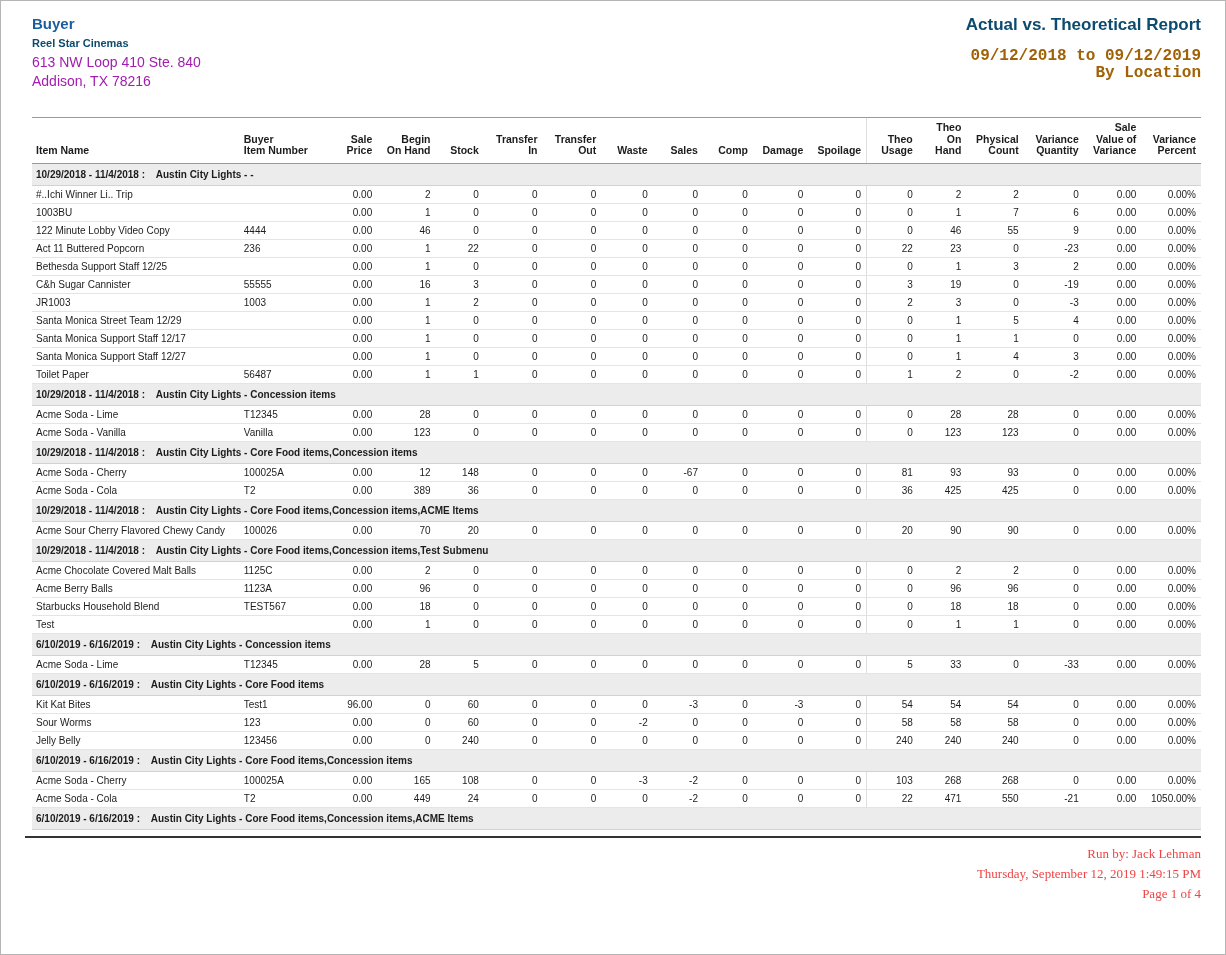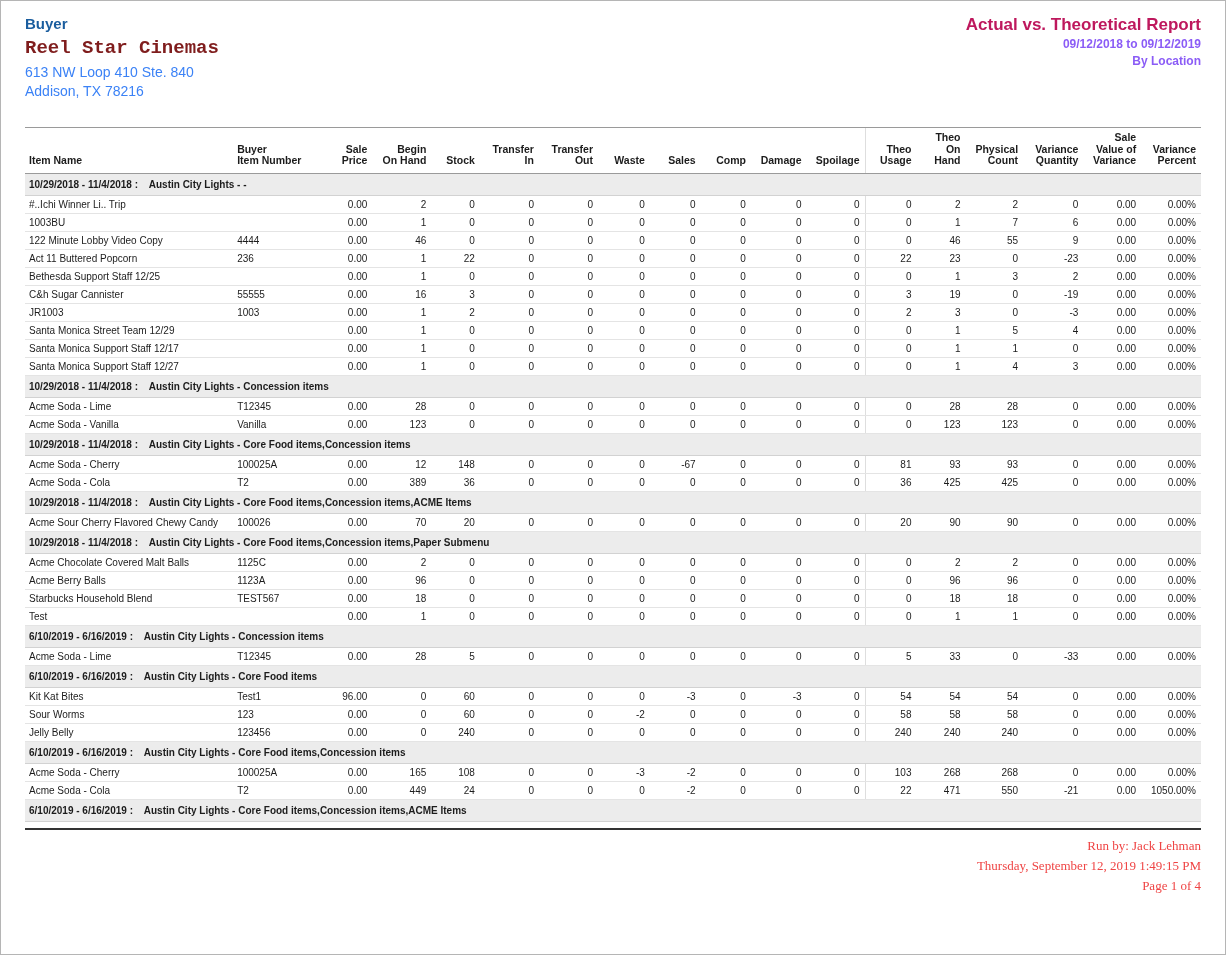--- a/index.html
+++ b/index.html
@@ -11,60 +11,60 @@
   #page {
     width: 1226px;
     height: 955px;
     box-sizing: border-box;
     background: #ffffff;
     position: relative;
     border: 1px solid #b5b5b5;
     overflow: hidden;
   }
   .inner {
-    padding: 14px 24px 0 24px;
+    padding: 14px 24px 0 31px;
   }
   
   .hdr {
     display: flex;
     justify-content: space-between;
     align-items: flex-start;
   }
   .hdr-left .buyer-label {
     color: #1a5d9e;
     font-size: 15px;
     font-weight: bold;
     margin-bottom: 5px;
   }
   .hdr-left .co-name {
-    font-size: 19px;
+    font-size: 11px;
     font-weight: bold;
-    color: #7f1d1d;
+    color: #0c4a6e;
     margin-bottom: 4px;
-    font-family: Liberation Mono, monospace;
   }
   .hdr-left .addr {
     font-size: 14px;
-    color: #3b82f6;
+    color: #a21caf;
     line-height: 19px;
   }
   .hdr-right {
     text-align: right;
   }
   .hdr-right .rpt-title {
     font-size: 17px;
     font-weight: bold;
-    color: #be185d;
-    margin-bottom: 1px;
+    color: #0c4a6e;
+    margin-bottom: 13px;
   }
   .hdr-right .rpt-sub {
-    font-size: 12px;
+    font-size: 16px;
     font-weight: bold;
-    color: #8b5cf6;
+    color: #a16207;
     line-height: 17px;
+    font-family: Liberation Mono, monospace;
   }
   
   table.rpt {
     width: 100%;
     border-collapse: collapse;
     margin-top: 26px;
     font-size: 10px;
     color: #1c1c1c;
   }
   table.rpt th {
@@ -373,20 +373,40 @@
             <td>0</td>
             <td>0</td>
             <td>0</td>
             <td class="vline-col">0</td>
             <td>1</td>
             <td>4</td>
             <td>3</td>
             <td>0.00</td>
             <td>0.00%</td>
           </tr>
+          <tr class="data">
+            <td class="l">Toilet Paper</td>
+            <td class="l">56487</td>
+            <td>0.00</td>
+            <td>1</td>
+            <td>1</td>
+            <td>0</td>
+            <td>0</td>
+            <td>0</td>
+            <td>0</td>
+            <td>0</td>
+            <td>0</td>
+            <td>0</td>
+            <td class="vline-col">1</td>
+            <td>2</td>
+            <td>0</td>
+            <td>-2</td>
+            <td>0.00</td>
+            <td>0.00%</td>
+          </tr>
           <tr class="group">
             <td class="l" colspan="18"><span class="grp-date">10/29/2018 - 11/4/2018</span>  :  <span class="grp-loc">Austin City Lights</span>   -   <span class="grp-menu">Concession items</span></td>
           </tr>
           <tr class="data">
             <td class="l">Acme Soda - Lime</td>
             <td class="l">T12345</td>
             <td>0.00</td>
             <td>28</td>
             <td>0</td>
             <td>0</td>
@@ -483,21 +503,21 @@
             <td>0</td>
             <td>0</td>
             <td class="vline-col">20</td>
             <td>90</td>
             <td>90</td>
             <td>0</td>
             <td>0.00</td>
             <td>0.00%</td>
           </tr>
           <tr class="group">
-            <td class="l" colspan="18"><span class="grp-date">10/29/2018 - 11/4/2018</span>  :  <span class="grp-loc">Austin City Lights</span>   -   <span class="grp-menu">Core Food items,Concession items,Paper Submenu</span></td>
+            <td class="l" colspan="18"><span class="grp-date">10/29/2018 - 11/4/2018</span>  :  <span class="grp-loc">Austin City Lights</span>   -   <span class="grp-menu">Core Food items,Concession items,Test Submenu</span></td>
           </tr>
           <tr class="data">
             <td class="l">Acme Chocolate Covered Malt Balls</td>
             <td class="l">1125C</td>
             <td>0.00</td>
             <td>2</td>
             <td>0</td>
             <td>0</td>
             <td>0</td>
             <td>0</td>

